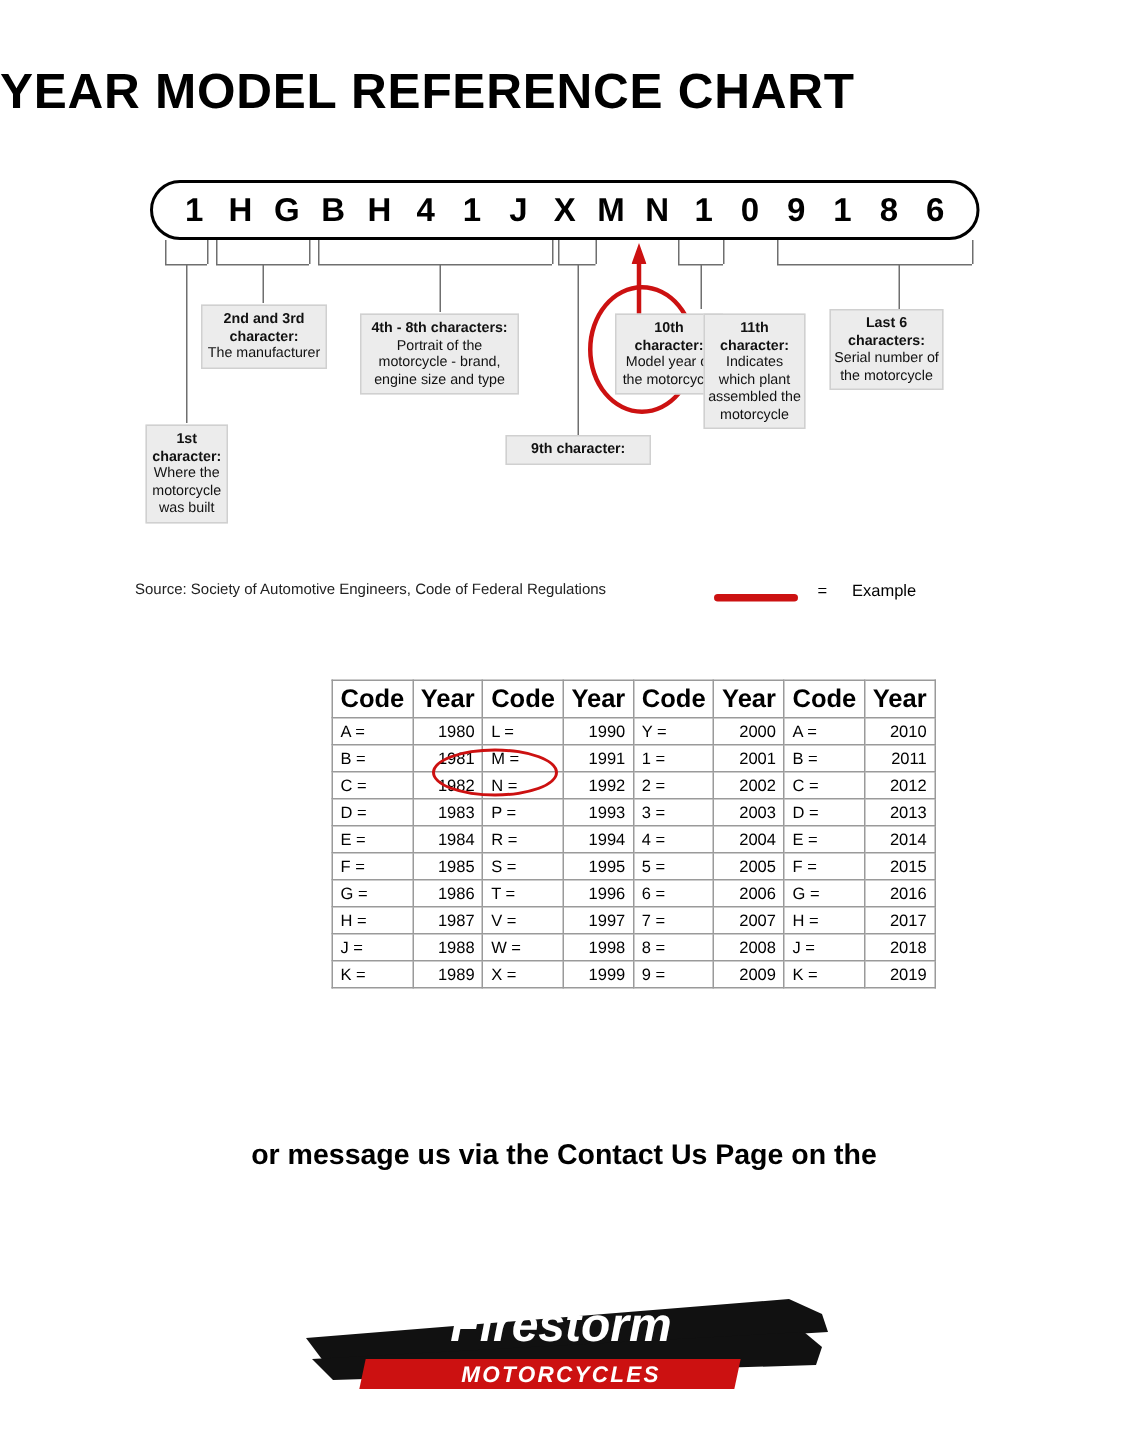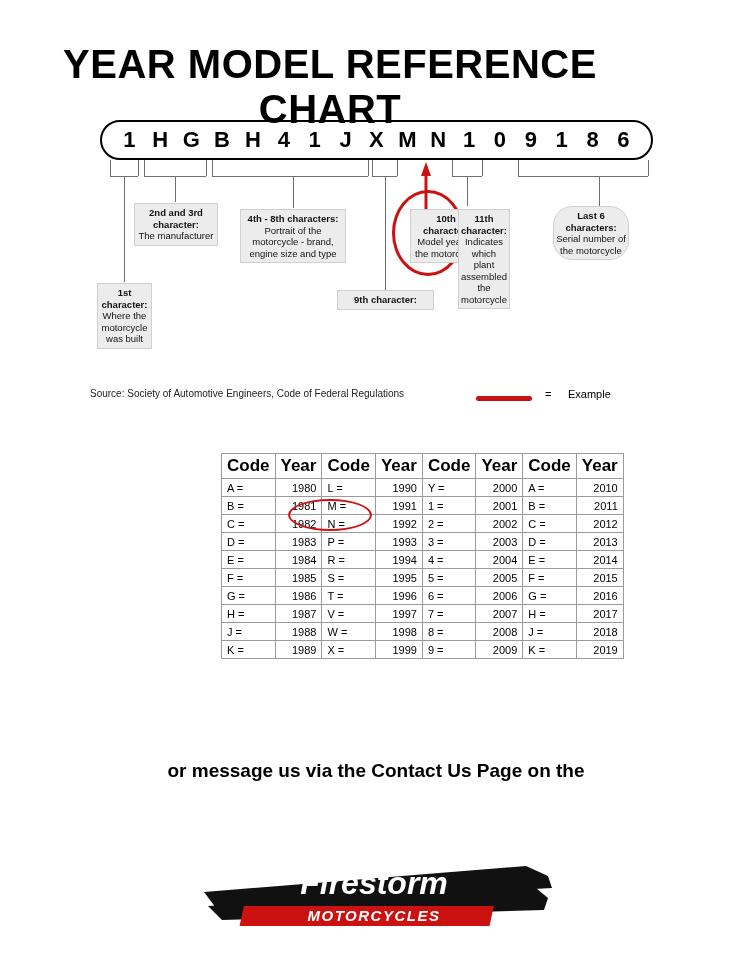--- a/index.html
+++ b/index.html
@@ -15,22 +15,22 @@
     color: #000000;
     overflow: hidden;
   }
 
   
   #page-title {
     position: absolute;
     top: 42px;
     left: 0;
     width: 660px;
-    text-align: center;
-    font-size: 40px;
+    text-align: left;
+    font-size: 33px;
     font-weight: bold;
     letter-spacing: 0.5px;
     color: #000;
   }
 
   
   #vin-box {
     position: absolute;
     top: 120px;
     left: 100px;
@@ -255,26 +255,26 @@
 
 <div class="callout" style="left:337px; top:290px; width:97px;">
   <b>9th character:</b><br>
 </div>
 
 <div class="callout" style="left:389px; top:209px; width:72px;margin-left:21px;">
   <b>10th character:</b><br>
   <span>Model year of the motorcycle</span>
 </div>
 
-<div class="callout" style="left:458px; top:209px; width:52px;">
+<div class="callout" style="left:469px; top:209px; width:68px;">
   <b>11th character:</b><br>
   <span>Indicates which plant assembled the motorcycle</span>
 </div>
 
-<div class="callout" style="left:553px; top:206px; width:76px;border-radius:19px;">
+<div class="callout" style="left:553px; top:206px; width:76px;">
   <b>Last 6 characters:</b><br>
   <span>Serial number of the motorcycle</span>
 </div>
 
 <div id="source-note">Source:  Society of Automotive Engineers, Code of Federal Regulations</div>
 <div id="legend-dash"></div>
 <div id="legend-equals">=</div>
 <div id="legend-label">Example</div>
 
 <table id="year-table">

